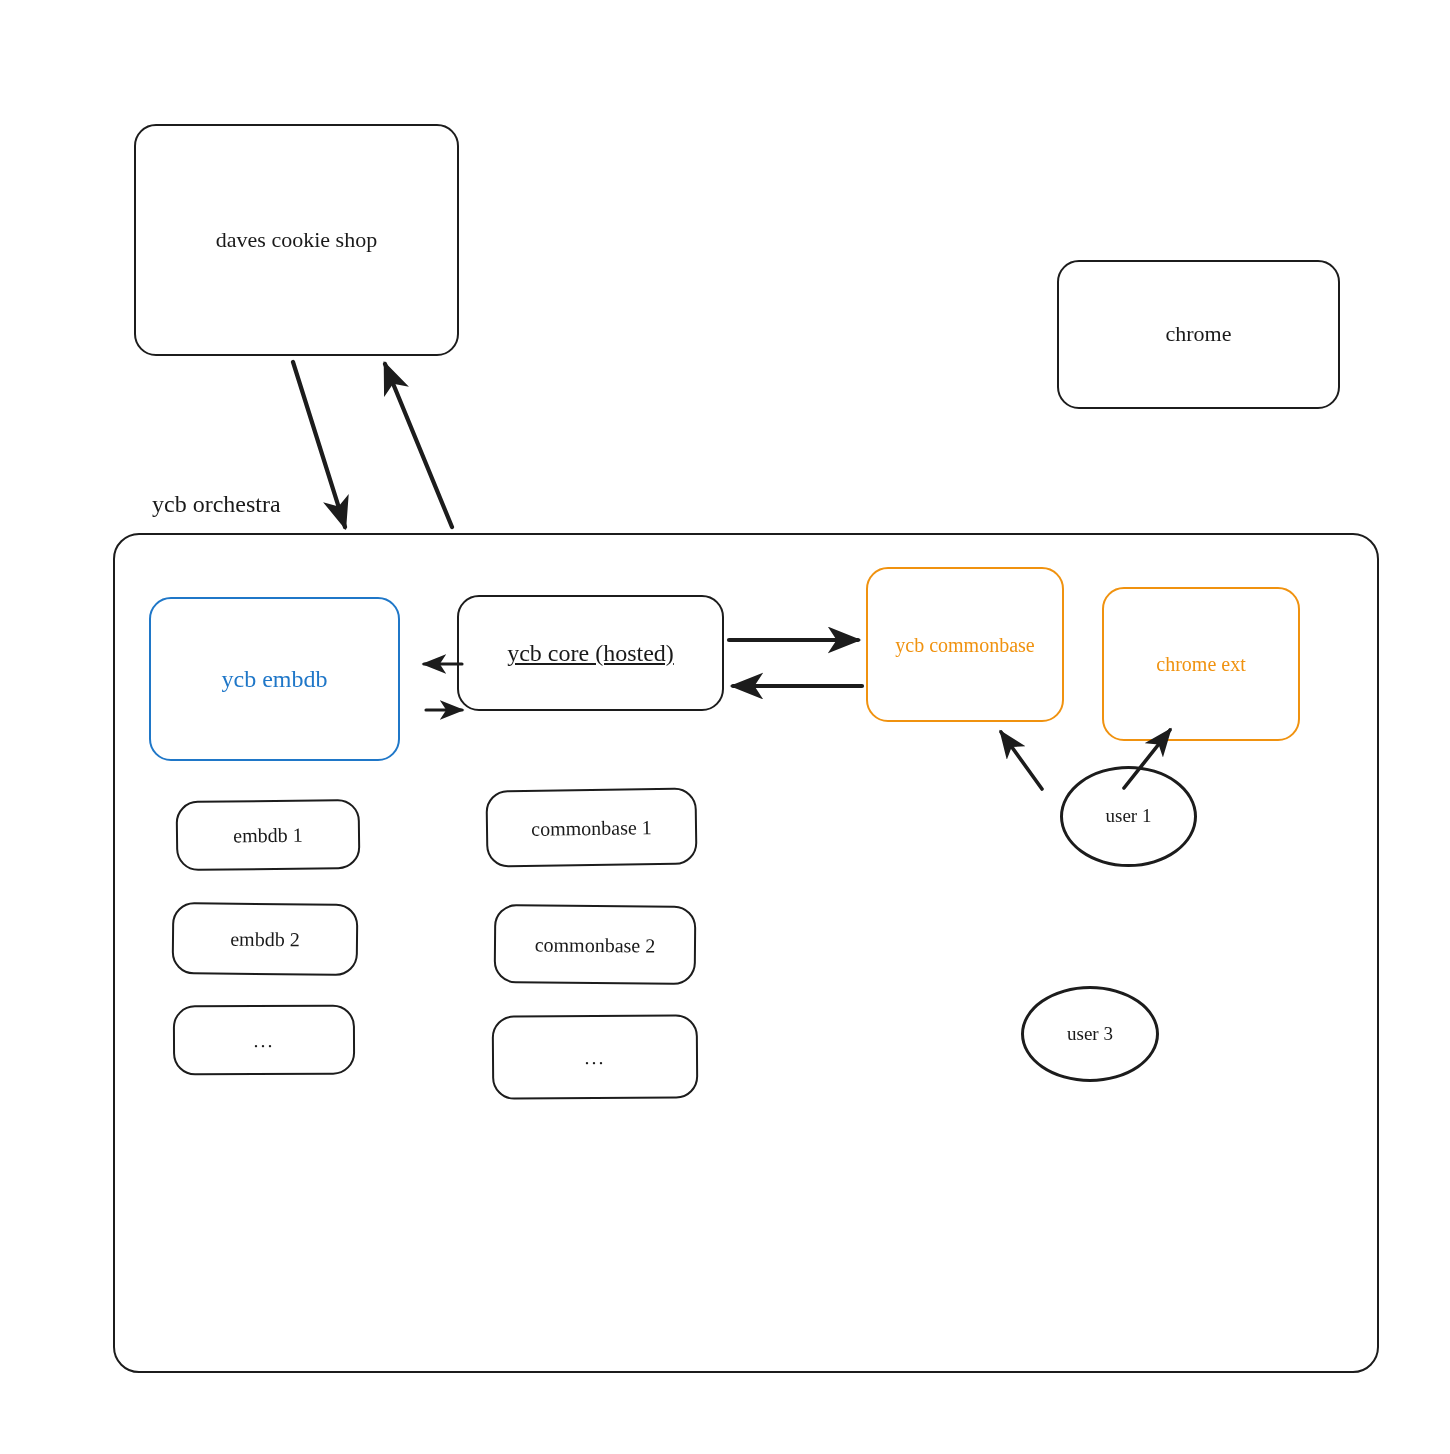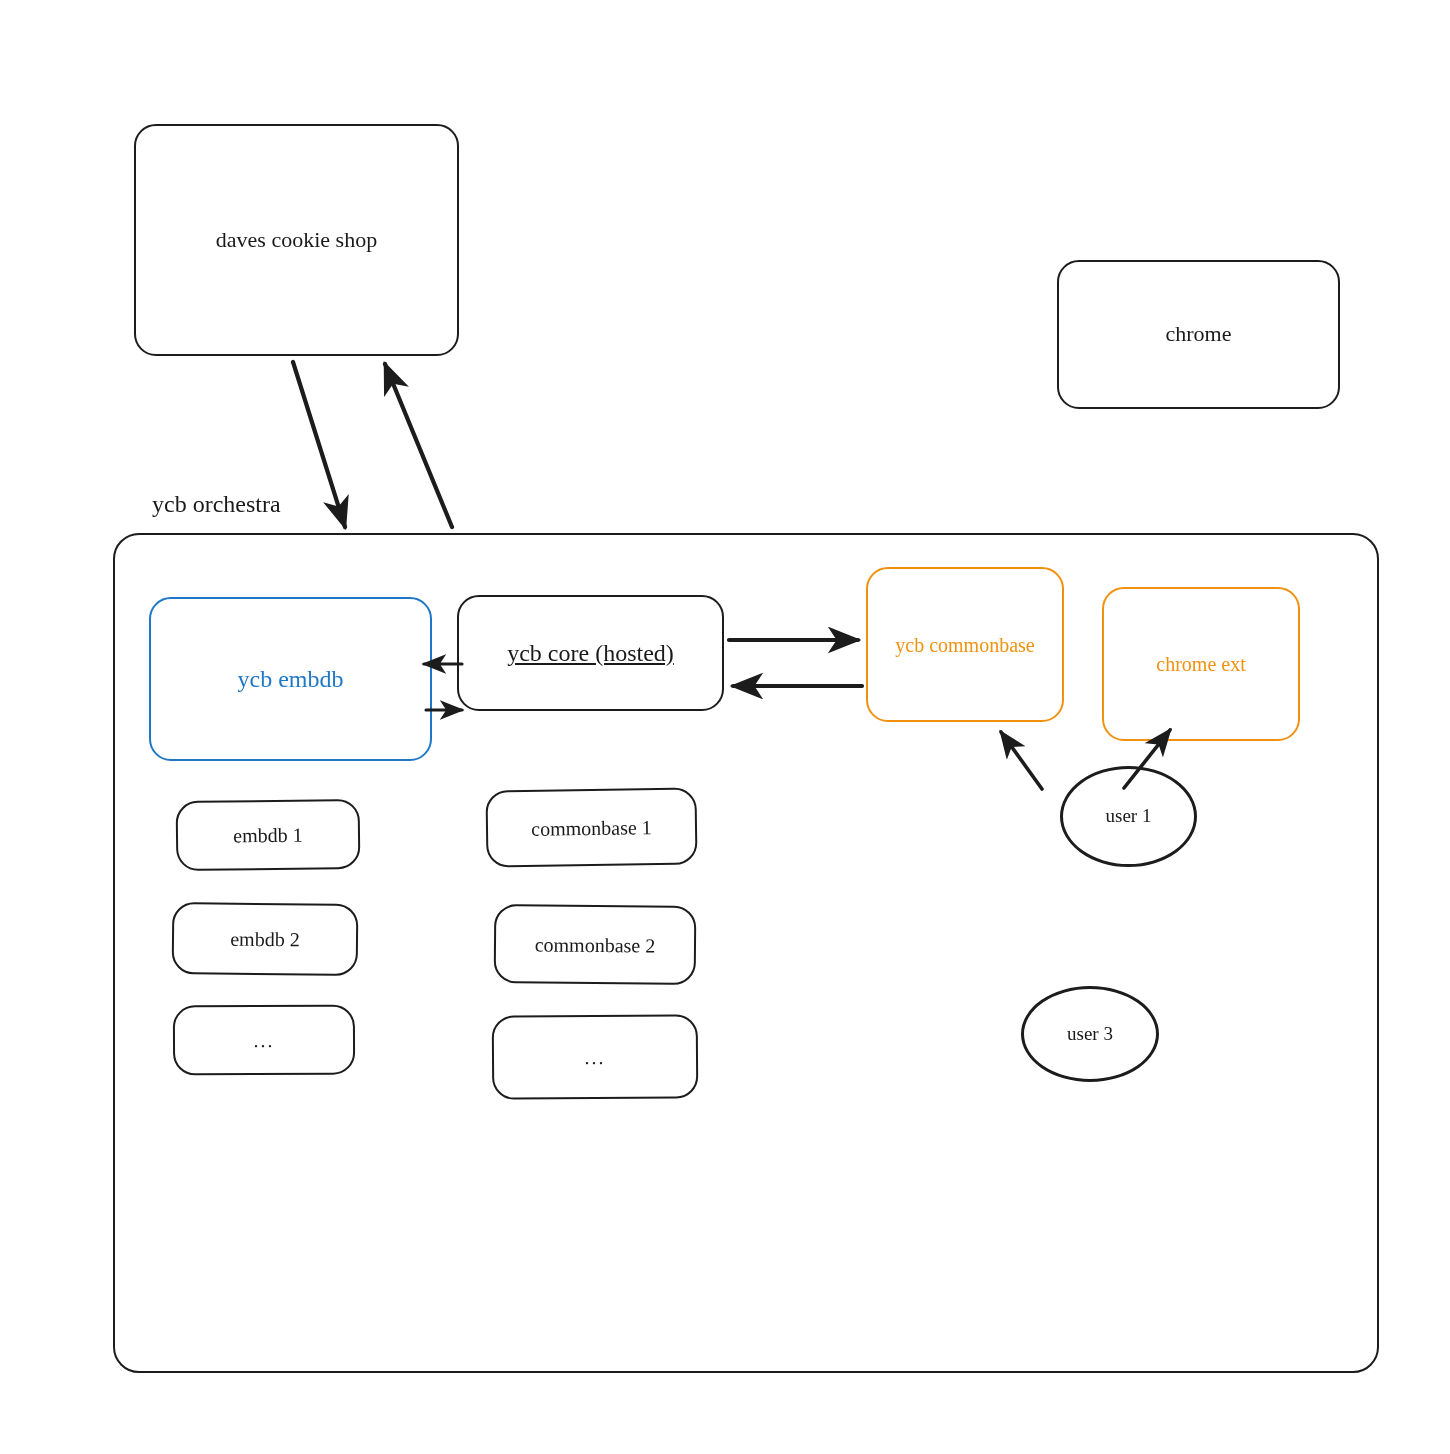--- a/index.html
+++ b/index.html
@@ -92,21 +92,21 @@
   </div>
 
   <div class="node rbox fs-22" style="left:1057px; top:260px; width:283px; height:149px;">
     <span>chrome</span>
   </div>
 
   <div class="free-label fs-21" style="left:152px; top:491px;">ycb orchestra</div>
 
   <div class="container-box" style="left:113px; top:533px; width:1266px; height:840px;"></div>
 
-  <div class="node rbox blue fs-21" style="left:149px; top:597px; width:283px; height:164px;">
+  <div class="node rbox blue fs-21" style="left:149px; top:597px; width:251px; height:164px;">
     <span>ycb embdb</span>
   </div>
 
   <div class="node rbox fs-21" style="left:457px; top:595px; width:267px; height:116px;text-decoration:underline;">
     <span>ycb core (hosted)</span>
   </div>
 
   <div class="node rbox orange fs-20" style="left:866px; top:567px; width:198px; height:155px;">
     <span>ycb commonbase</span>
   </div>

